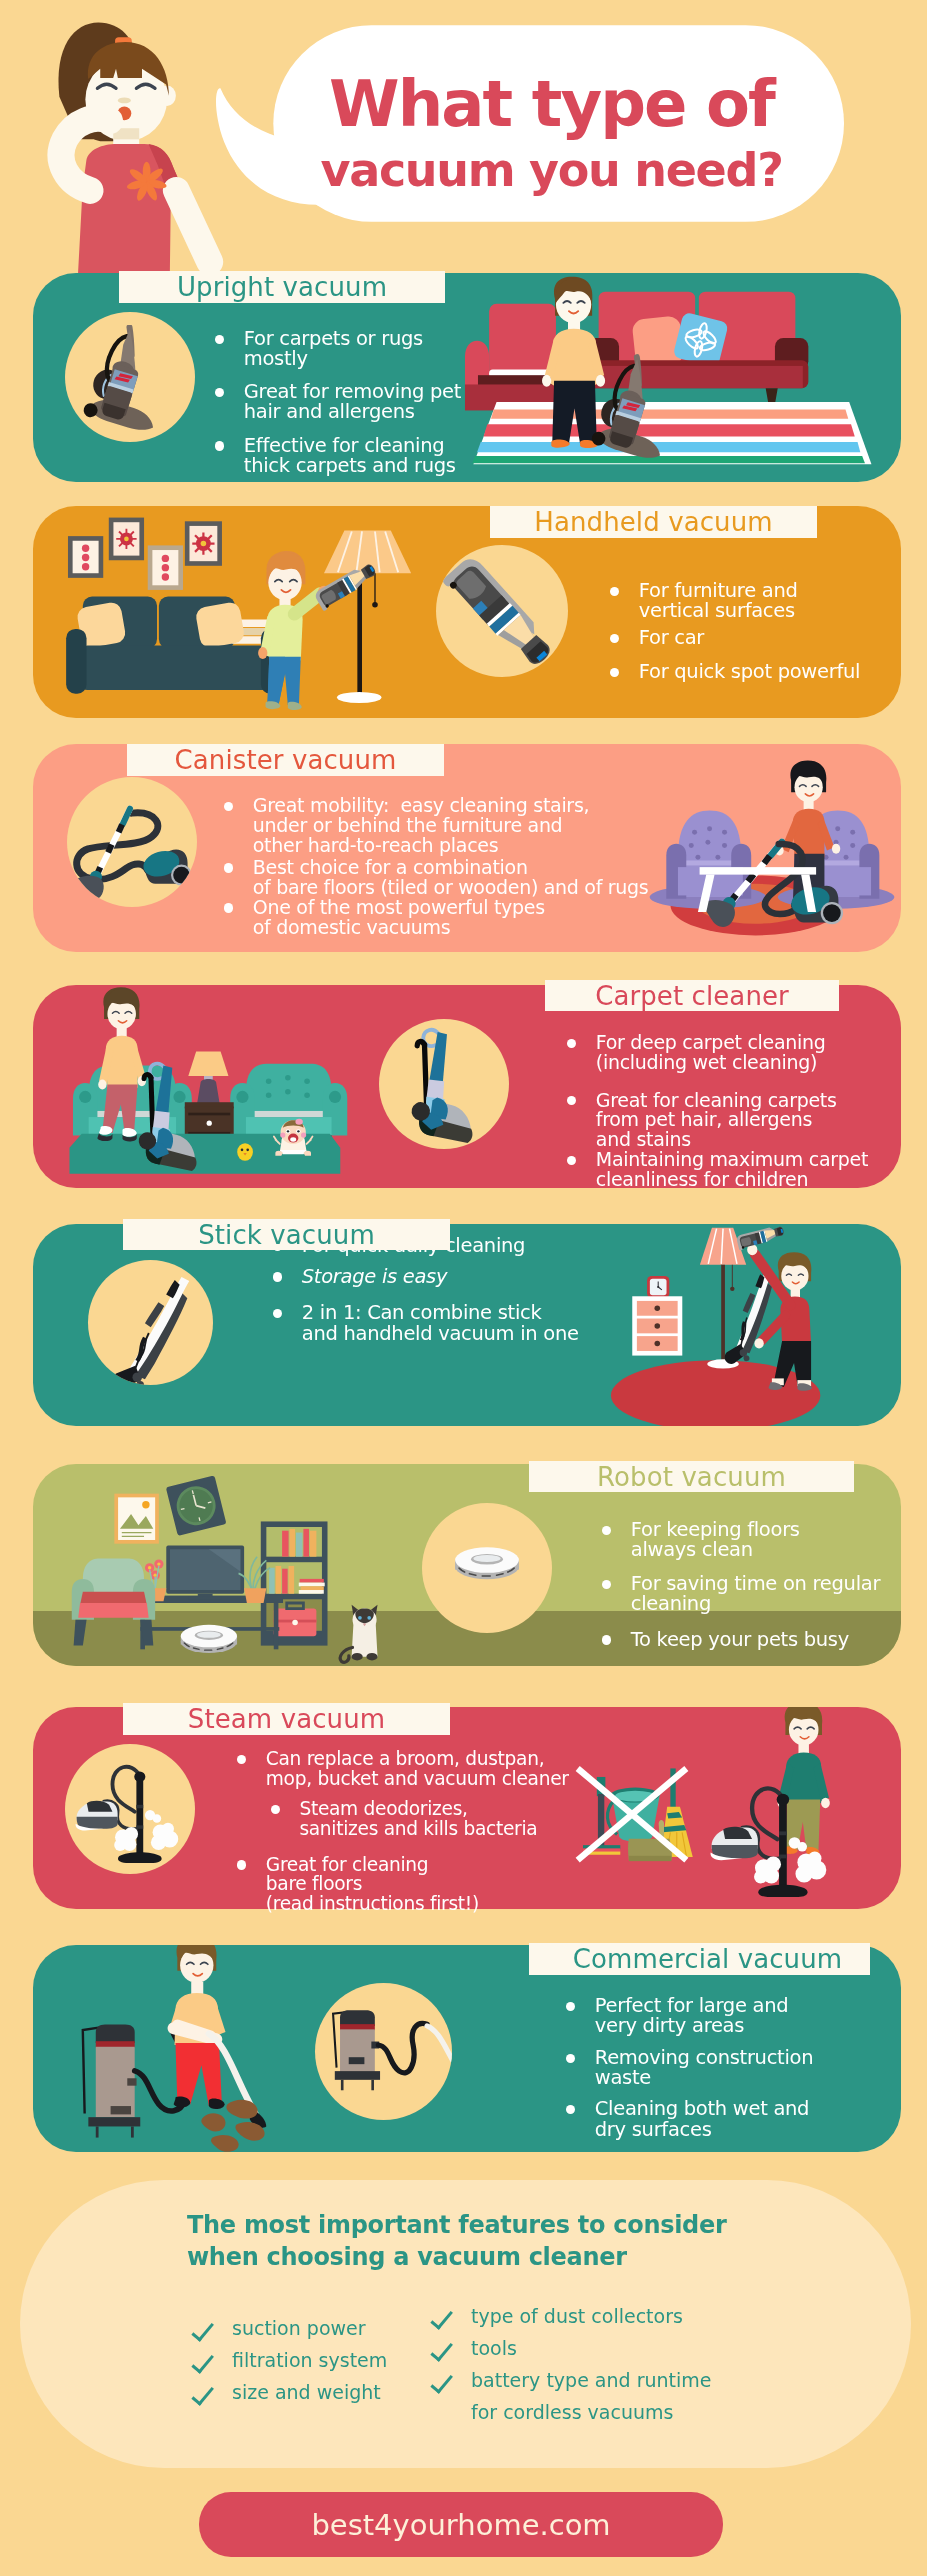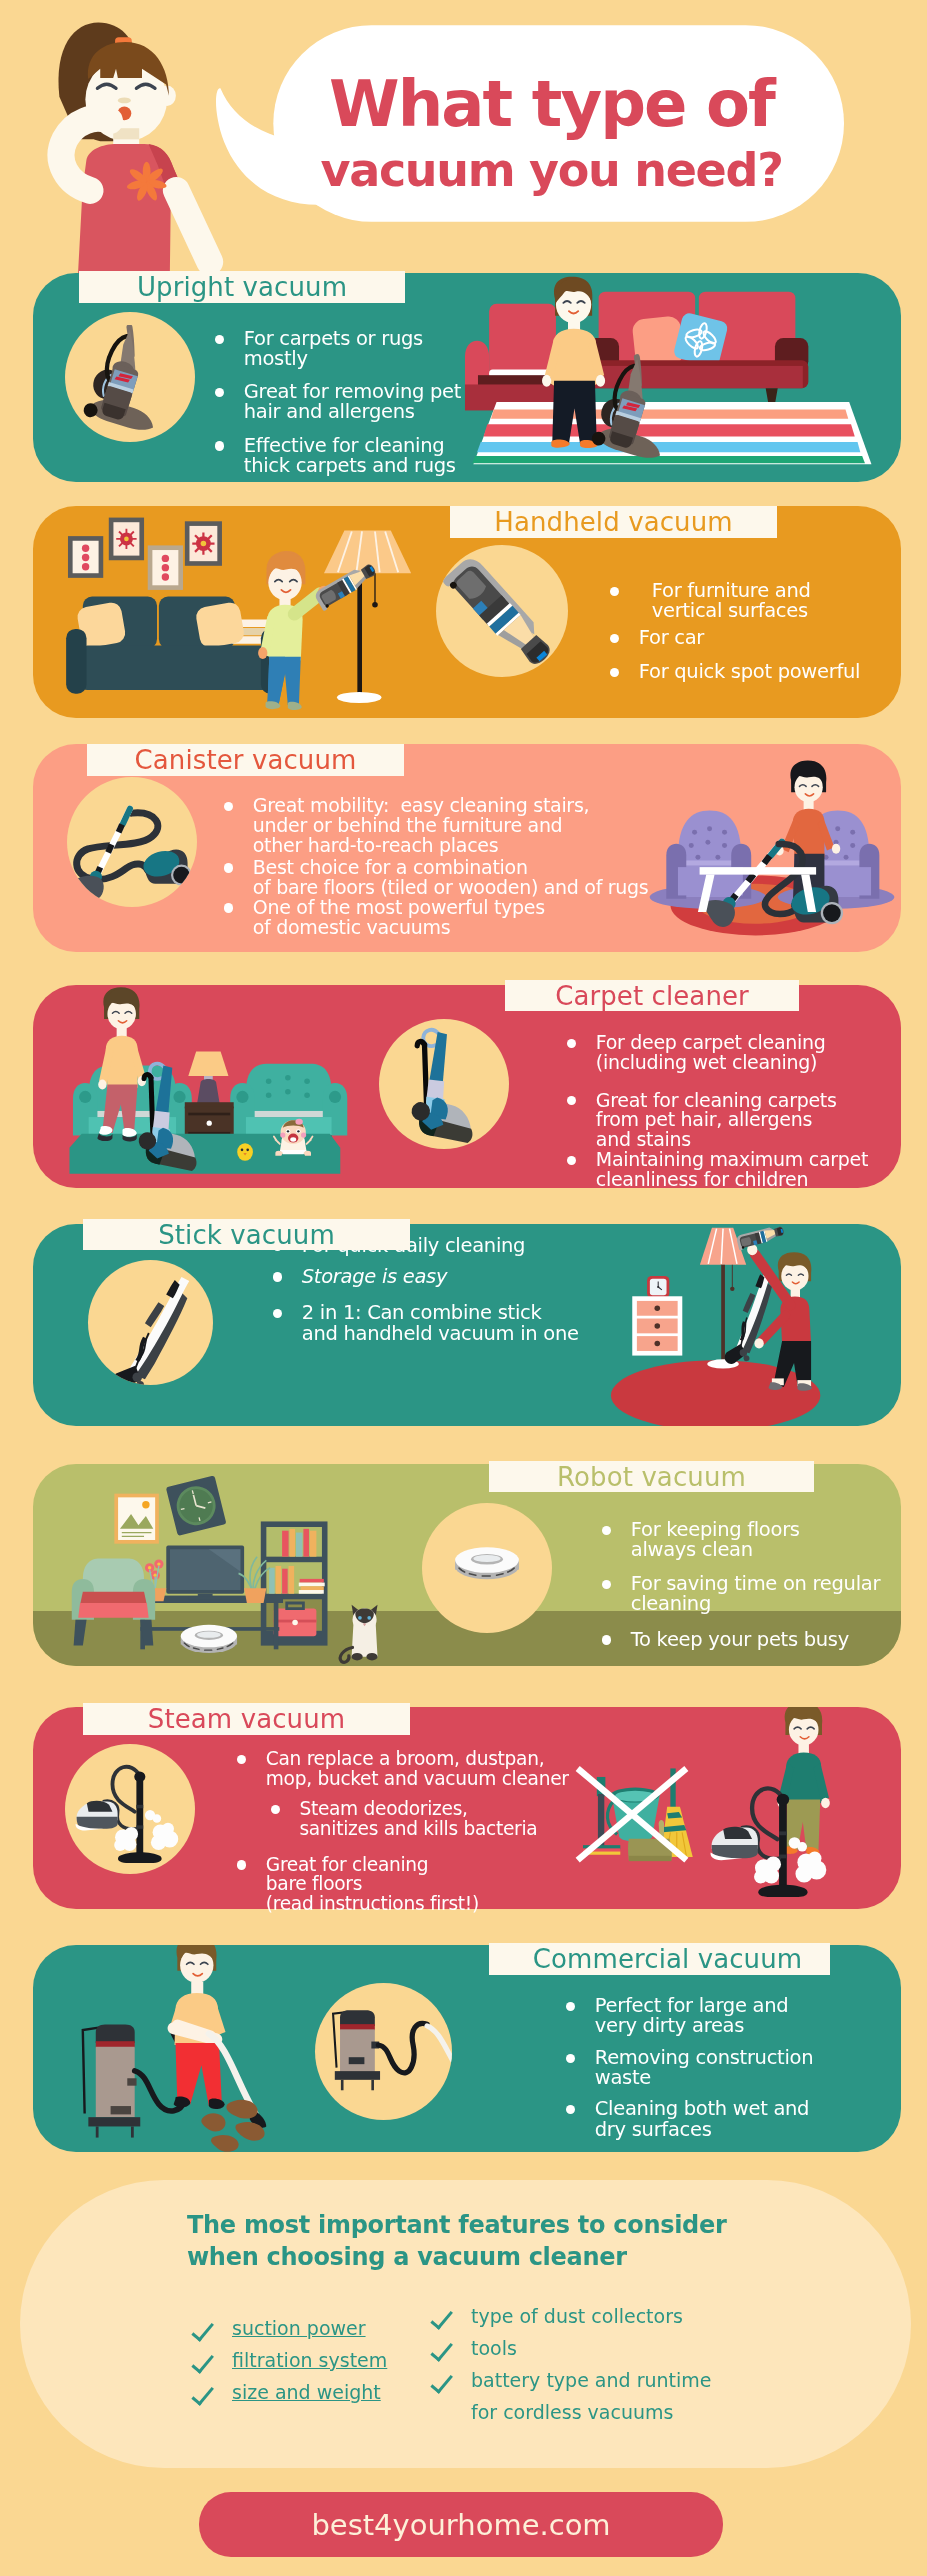--- a/index.html
+++ b/index.html
@@ -1,19 +1,19 @@
 <!DOCTYPE html>
 <html style="font-size:15px"><head>
 <meta charset="utf-8">
 <style>
   html,body{margin:0;padding:0;}
   body{width:928px;height:2576px;background:#fad792;font-family:"DejaVu Sans",sans-serif;overflow:hidden;}
   .page{position:relative;width:928px;height:2576px;background:#fad792;}
   .card{position:absolute;border-radius:43px;overflow:hidden;}
-  .lbl{position:absolute;background:#fdf8ec;display:flex;align-items:center;justify-content:center;z-index:5;}
+  .lbl{position:absolute;background:#fdf8ec;display:flex;align-items:center;justify-content:center;z-index:5;margin-left:40px;}
   .lbl span{font-size:26px;letter-spacing:0.1px;white-space:nowrap;}
   .bl{position:absolute;z-index:4;}
   .bi{display:flex;align-items:flex-start;}
   .dot{width:9.3px;height:9.3px;border-radius:50%;background:#fff;flex:0 0 auto;margin-top:5.6px;}
   .bl{font-size:19.5px;}
   .btx{margin-left:19.5px;color:#fff;font-size:1em;line-height:1.05em;white-space:pre;letter-spacing:-0.3px;}
   .fi{display:flex;align-items:flex-start;}
   .ck{display:inline-block;width:46px;height:32px;flex:0 0 auto;position:relative;}
   .ck::before{content:"";position:absolute;left:2.8px;top:8.3px;width:8.3px;height:18.6px;
     border-right:3.2px solid #2b9585;border-bottom:3.2px solid #2b9585;
@@ -499,21 +499,21 @@
     <span style="color:#e89a20;">Handheld vacuum</span>
   </div>
   <div class="ic" style="left:436px;top:545px;width:132px;height:132px;">
     <svg style="position:absolute;left:-1.9px;top:-5.6px;" width="139" height="148" viewBox="0 0 150 160">
       <g transform="translate(26,6) scale(1.02)">
           <use href="#handheld-vac"></use>
         </g>
     </svg>
   </div>
   <div class="bl" style="left:610px;top:581px;width:269px;">
-    <div class="bi" style="margin-bottom:6.5px;gap:13px;">
+    <div class="bi" style="margin-bottom:6.5px;">
         <i class="dot"></i>
         <span class="btx">For furniture and
 vertical surfaces</span>
       </div>
     <div class="bi" style="margin-bottom:13px;">
         <i class="dot"></i>
         <span class="btx">For car</span>
       </div>
     <div class="bi">
         <i class="dot"></i>
@@ -1189,21 +1189,21 @@
         <span class="btx">Cleaning both wet and
 dry surfaces</span>
       </div>
   </div>
 
   <div class="abs" style="left:19.5px;top:2180px;width:891px;height:288px;background:#fde6bb;border-radius:145px;"></div>
   <div class="abs" style="left:187px;top:2209px;width:612px;color:#2b9585;font-size:24px;font-weight:bold;line-height:32px;letter-spacing:-0.3px;">
     <div>The most important features to consider</div>
     <div>when choosing a vacuum cleaner</div>
   </div>
-  <div class="abs" style="left:186px;top:2312px;width:232px;color:#2b9585;font-size:19px;line-height:32px;text-decoration:underline;">
+  <div class="abs" style="left:186px;top:2312px;width:232px;color:#2b9585;font-size:19px;line-height:32px;">
     <div class="fi">
         <span class="ck"></span>
         <span>suction power</span>
       </div>
     <div class="fi">
         <span class="ck"></span>
         <span>filtration system</span>
       </div>
     <div class="fi">
         <span class="ck"></span>

